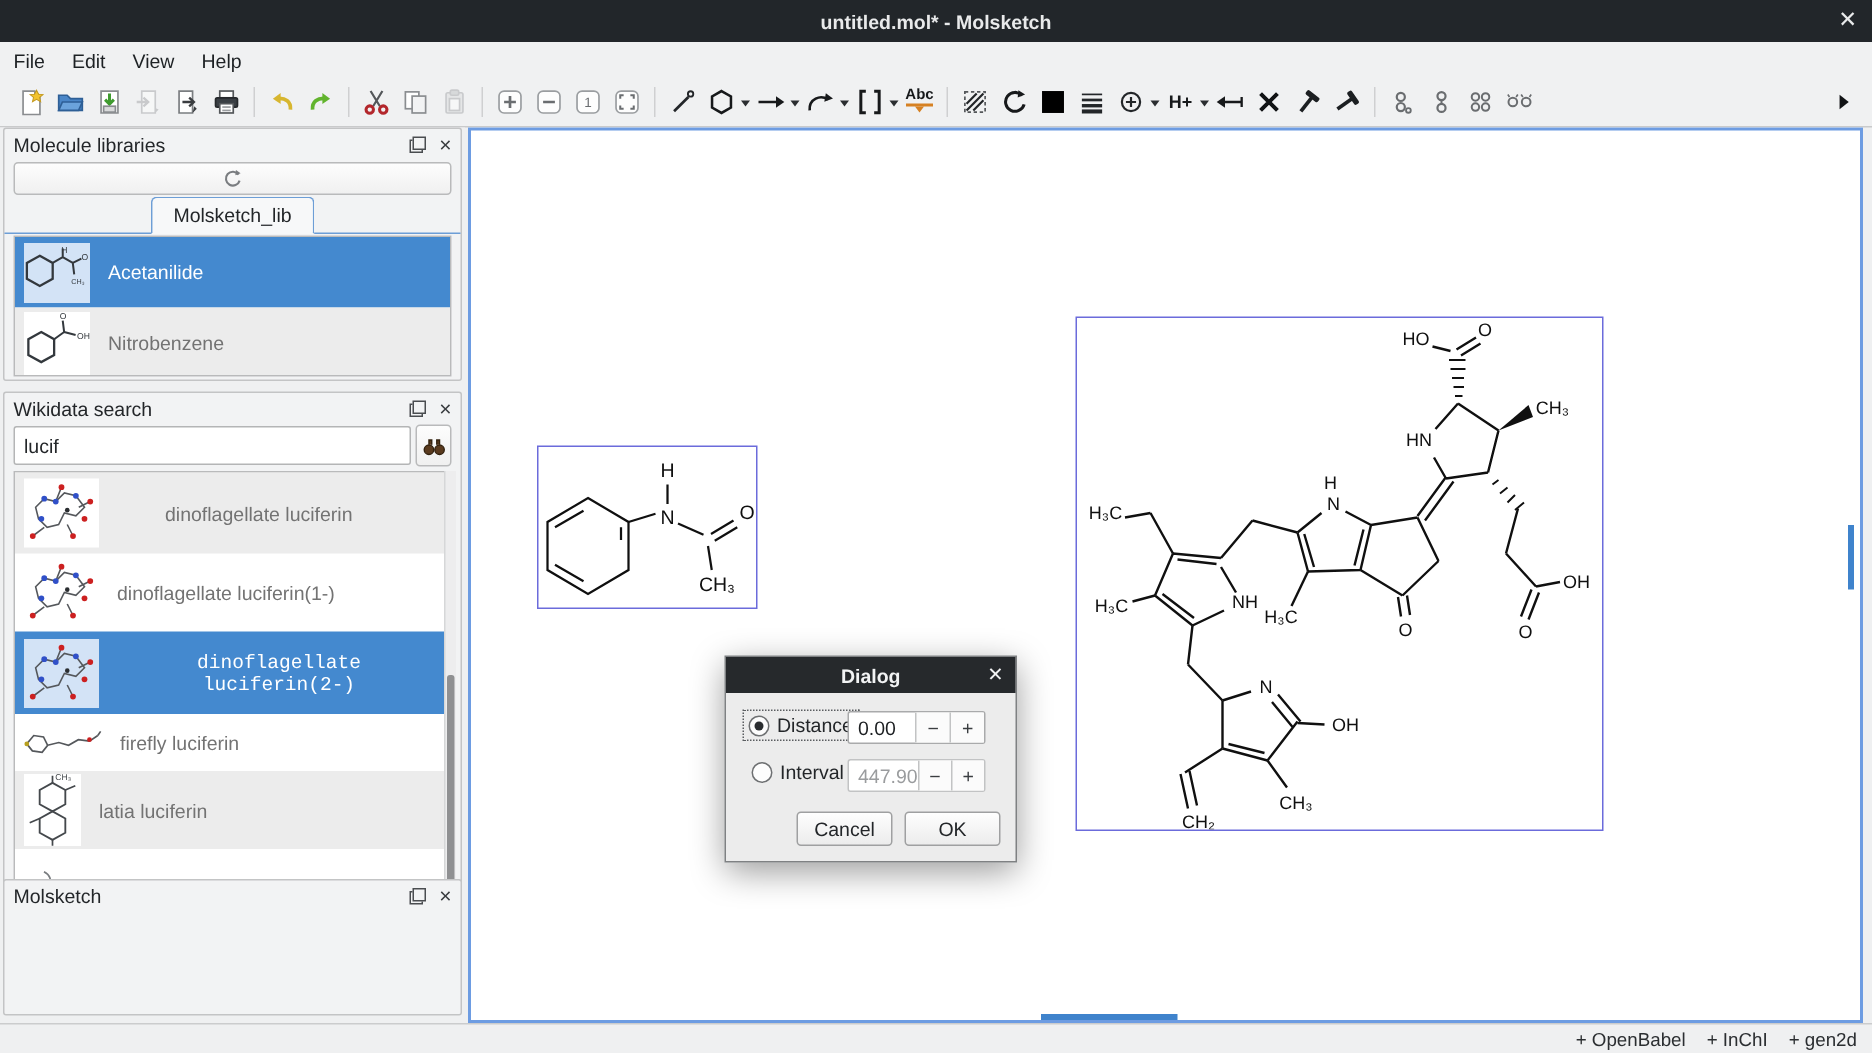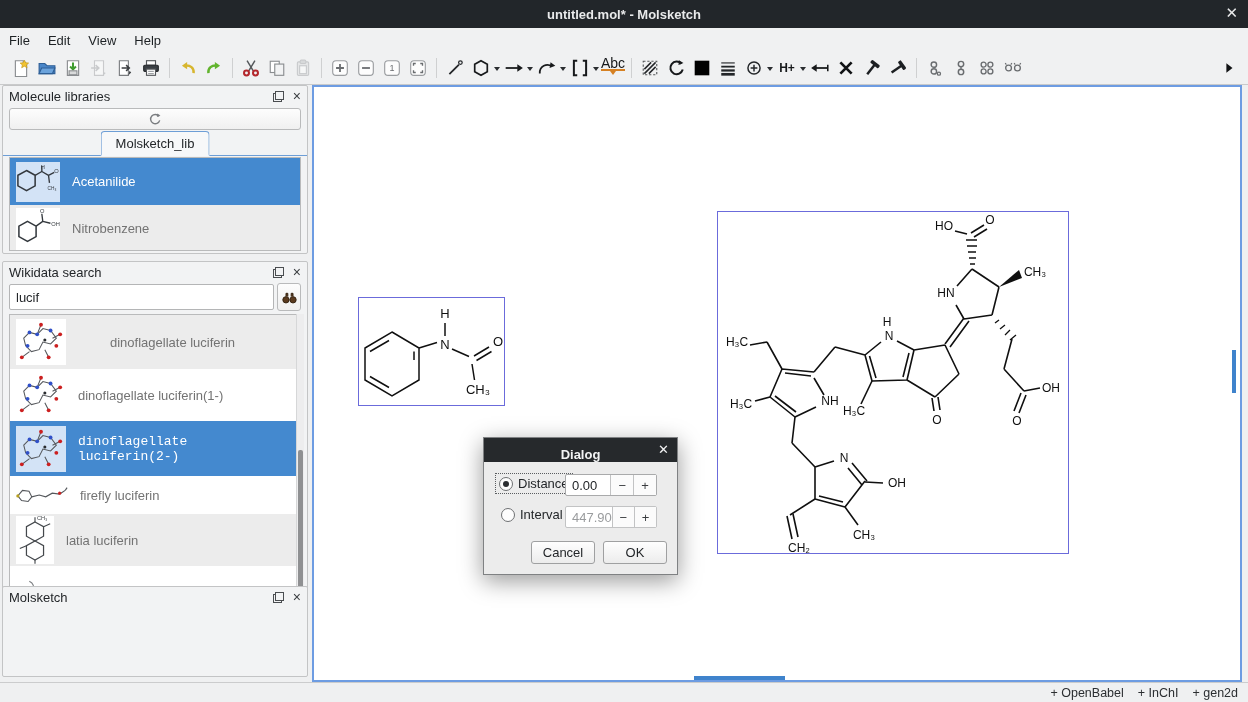--- a/index.html
+++ b/index.html
@@ -12,38 +12,38 @@
   #titlebar .close{position:absolute;right:10px;top:4px;color:#e9eaeb;font-size:15px;cursor:default;}
   
   #menubar{left:0;top:28px;width:1248px;height:24px;background:#f0f1f2;display:flex;align-items:center;border-bottom:1px solid #e2e3e4;}
   #menubar .mi{padding:2px 9px;font-size:13px;color:#1d2124;}
   
   #toolbar{left:0;top:52px;width:1248px;height:32px;background:#f0f1f2;display:flex;align-items:center;border-bottom:1px solid #c9cacb;}
   .tbtn{width:26px;height:26px;display:flex;align-items:center;justify-content:center;border-radius:3px;flex:0 0 auto;}
   .tsep{width:1px;height:20px;background:#cfd0d1;margin:0 5px;flex:0 0 auto;}
   .caret{width:0;height:0;border:3.5px solid transparent;border-top:4.5px solid #2a2d30;margin:5px 1px 0 0;}
   .dim{opacity:.45;}
-  .abc-t{font-size:14px;font-weight:normal;color:#16181a;border-bottom:2px solid #d68123;line-height:11px;}
+  .abc-t{font-size:10px;font-weight:bold;color:#16181a;border-bottom:2px solid #d68123;line-height:11px;}
   .hplus-t{font-size:12px;font-weight:bold;color:#17191b;}
   #tb-ext{margin-left:auto;margin-right:6px;}
   
   #sidebar{left:0;top:85px;width:310px;height:597px;background:#eff0f1;}
   .dock{position:absolute;left:2px;width:306px;background:#f2f3f4;border:1px solid #c3c4c5;border-radius:2px;box-sizing:border-box;}
   .dockhead{height:20px;display:flex;align-items:center;padding:0 6px;}
   .dockhead .dt{font-size:13px;color:#232629;flex:1;}
   .float-ic{width:11px;height:11px;position:relative;margin-right:9px;}
   .float-ic::before{content:"";position:absolute;left:0;bottom:0;width:7px;height:7px;border:1px solid #4a4d50;background:#f2f3f4;}
   .float-ic::after{content:"";position:absolute;right:0;top:0;width:7px;height:7px;border:1px solid #4a4d50;background:#f2f3f4;}
   .x-ic{font-size:14px;color:#3a3d40;line-height:11px;}
   .wbtn{background:linear-gradient(#fdfdfd,#f0f0f0);border:1px solid #b9babb;border-radius:3px;display:flex;align-items:center;justify-content:center;}
   .tabbar{position:relative;height:24px;}
   .tabline{position:absolute;left:0;right:0;bottom:0;height:1px;background:#6d9ed6;}
   .tab{position:absolute;left:50%;transform:translateX(-50%);bottom:0;height:23px;padding:0 14px;background:#f7f8f9;border:1px solid #6d9ed6;border-bottom:1px solid #f7f8f9;border-radius:4px 4px 0 0;font-size:13px;display:flex;align-items:center;}
   .listbox{position:absolute;left:6px;right:6px;background:#fff;border:1px solid #b9babb;overflow:hidden;}
-  .lrow{display:flex;align-items:center;gap:12px;padding:19px 6px;box-sizing:border-box;}
+  .lrow{display:flex;align-items:center;gap:12px;padding:19px 6px;box-sizing:border-box;text-align:center;}
   .lrow .lab{font-size:13px;color:#737373;}
   .lrow.sel{background:#4489cf;}
   .lrow.sel .lab{color:#fff;}
   .lrow.alt{background:#ececec;}
   .thumb{background:#fff;flex:0 0 auto;}
   .lrow.sel .thumb{background:#d3e3f6;}
   .srch{display:flex;gap:3px;align-items:center;}
   .srch input{flex:1;height:24px;border:1px solid #b4b5b6;border-radius:2px;padding:0 6px;font-size:13px;font-family:inherit;color:#232629;background:#fff;}
   .vscroll{position:absolute;width:7px;background:#ededee;border-left:1px solid #d6d7d8;}
   .vthumb{position:absolute;left:1px;width:5px;background:#8f9092;border-radius:2px;}
@@ -51,21 +51,21 @@
   .hthumb{position:absolute;top:1px;height:4px;background:#7d7e80;border-radius:2px;}
   .propmsg{font-size:13px;color:#8d8f91;padding:4px 8px;}
   
   #canvas{left:312px;top:85px;width:926px;height:593px;background:#fff;border:2px solid #6d9ce2;box-sizing:content-box;}
   .selbox{position:absolute;border:1px solid #6b6bdb;}
   .molsvg text{font-family:"Liberation Sans","DejaVu Sans",sans-serif;fill:#101010;}
   #h-thumb{left:694px;top:676px;width:91px;height:4px;background:#3f83cc;}
   #v-thumb{left:1232px;top:350px;width:4px;height:43px;background:#3f83cc;}
   
   #dialog{left:483px;top:437px;width:195px;height:138px;background:#ececec;border:1px solid #7f8183;box-shadow:0 6px 22px rgba(0,0,0,.4);box-sizing:border-box;}
-  #dlg-title{height:24px;background:#26292c;display:flex;align-items:flex-end;justify-content:center;position:relative;}
+  #dlg-title{height:24px;background:#26292c;display:flex;align-items:center;justify-content:center;position:relative;}
   #dlg-title .t{color:#f2f3f4;font-size:13px;font-weight:bold;}
   #dlg-title .close{position:absolute;right:8px;top:4px;color:#f2f3f4;font-size:13px;}
   .radio{width:12px;height:12px;border-radius:50%;border:1px solid #6e7072;background:#fdfdfd;position:relative;flex:0 0 auto;}
   .radio.on::after{content:"";position:absolute;left:3px;top:3px;width:6px;height:6px;border-radius:50%;background:#2a2d30;}
   .dlg-row{position:absolute;display:flex;align-items:center;}
   .rlab{font-size:13px;color:#232629;margin-left:5px;}
   .focusbox{display:flex;align-items:center;outline:1px dotted #5a5d60;padding:2px 3px;}
   .spin{position:absolute;height:22px;display:flex;background:#fff;border:1px solid #a9aaab;border-radius:2px;box-sizing:border-box;}
   .spin .val{width:42px;font-size:13px;display:flex;align-items:center;padding-left:6px;color:#1c1f22;}
   .spin .sbtn{width:24px;border-left:1px solid #c2c3c4;display:flex;align-items:center;justify-content:center;font-size:13px;color:#3a3d40;background:#fbfbfb;}

